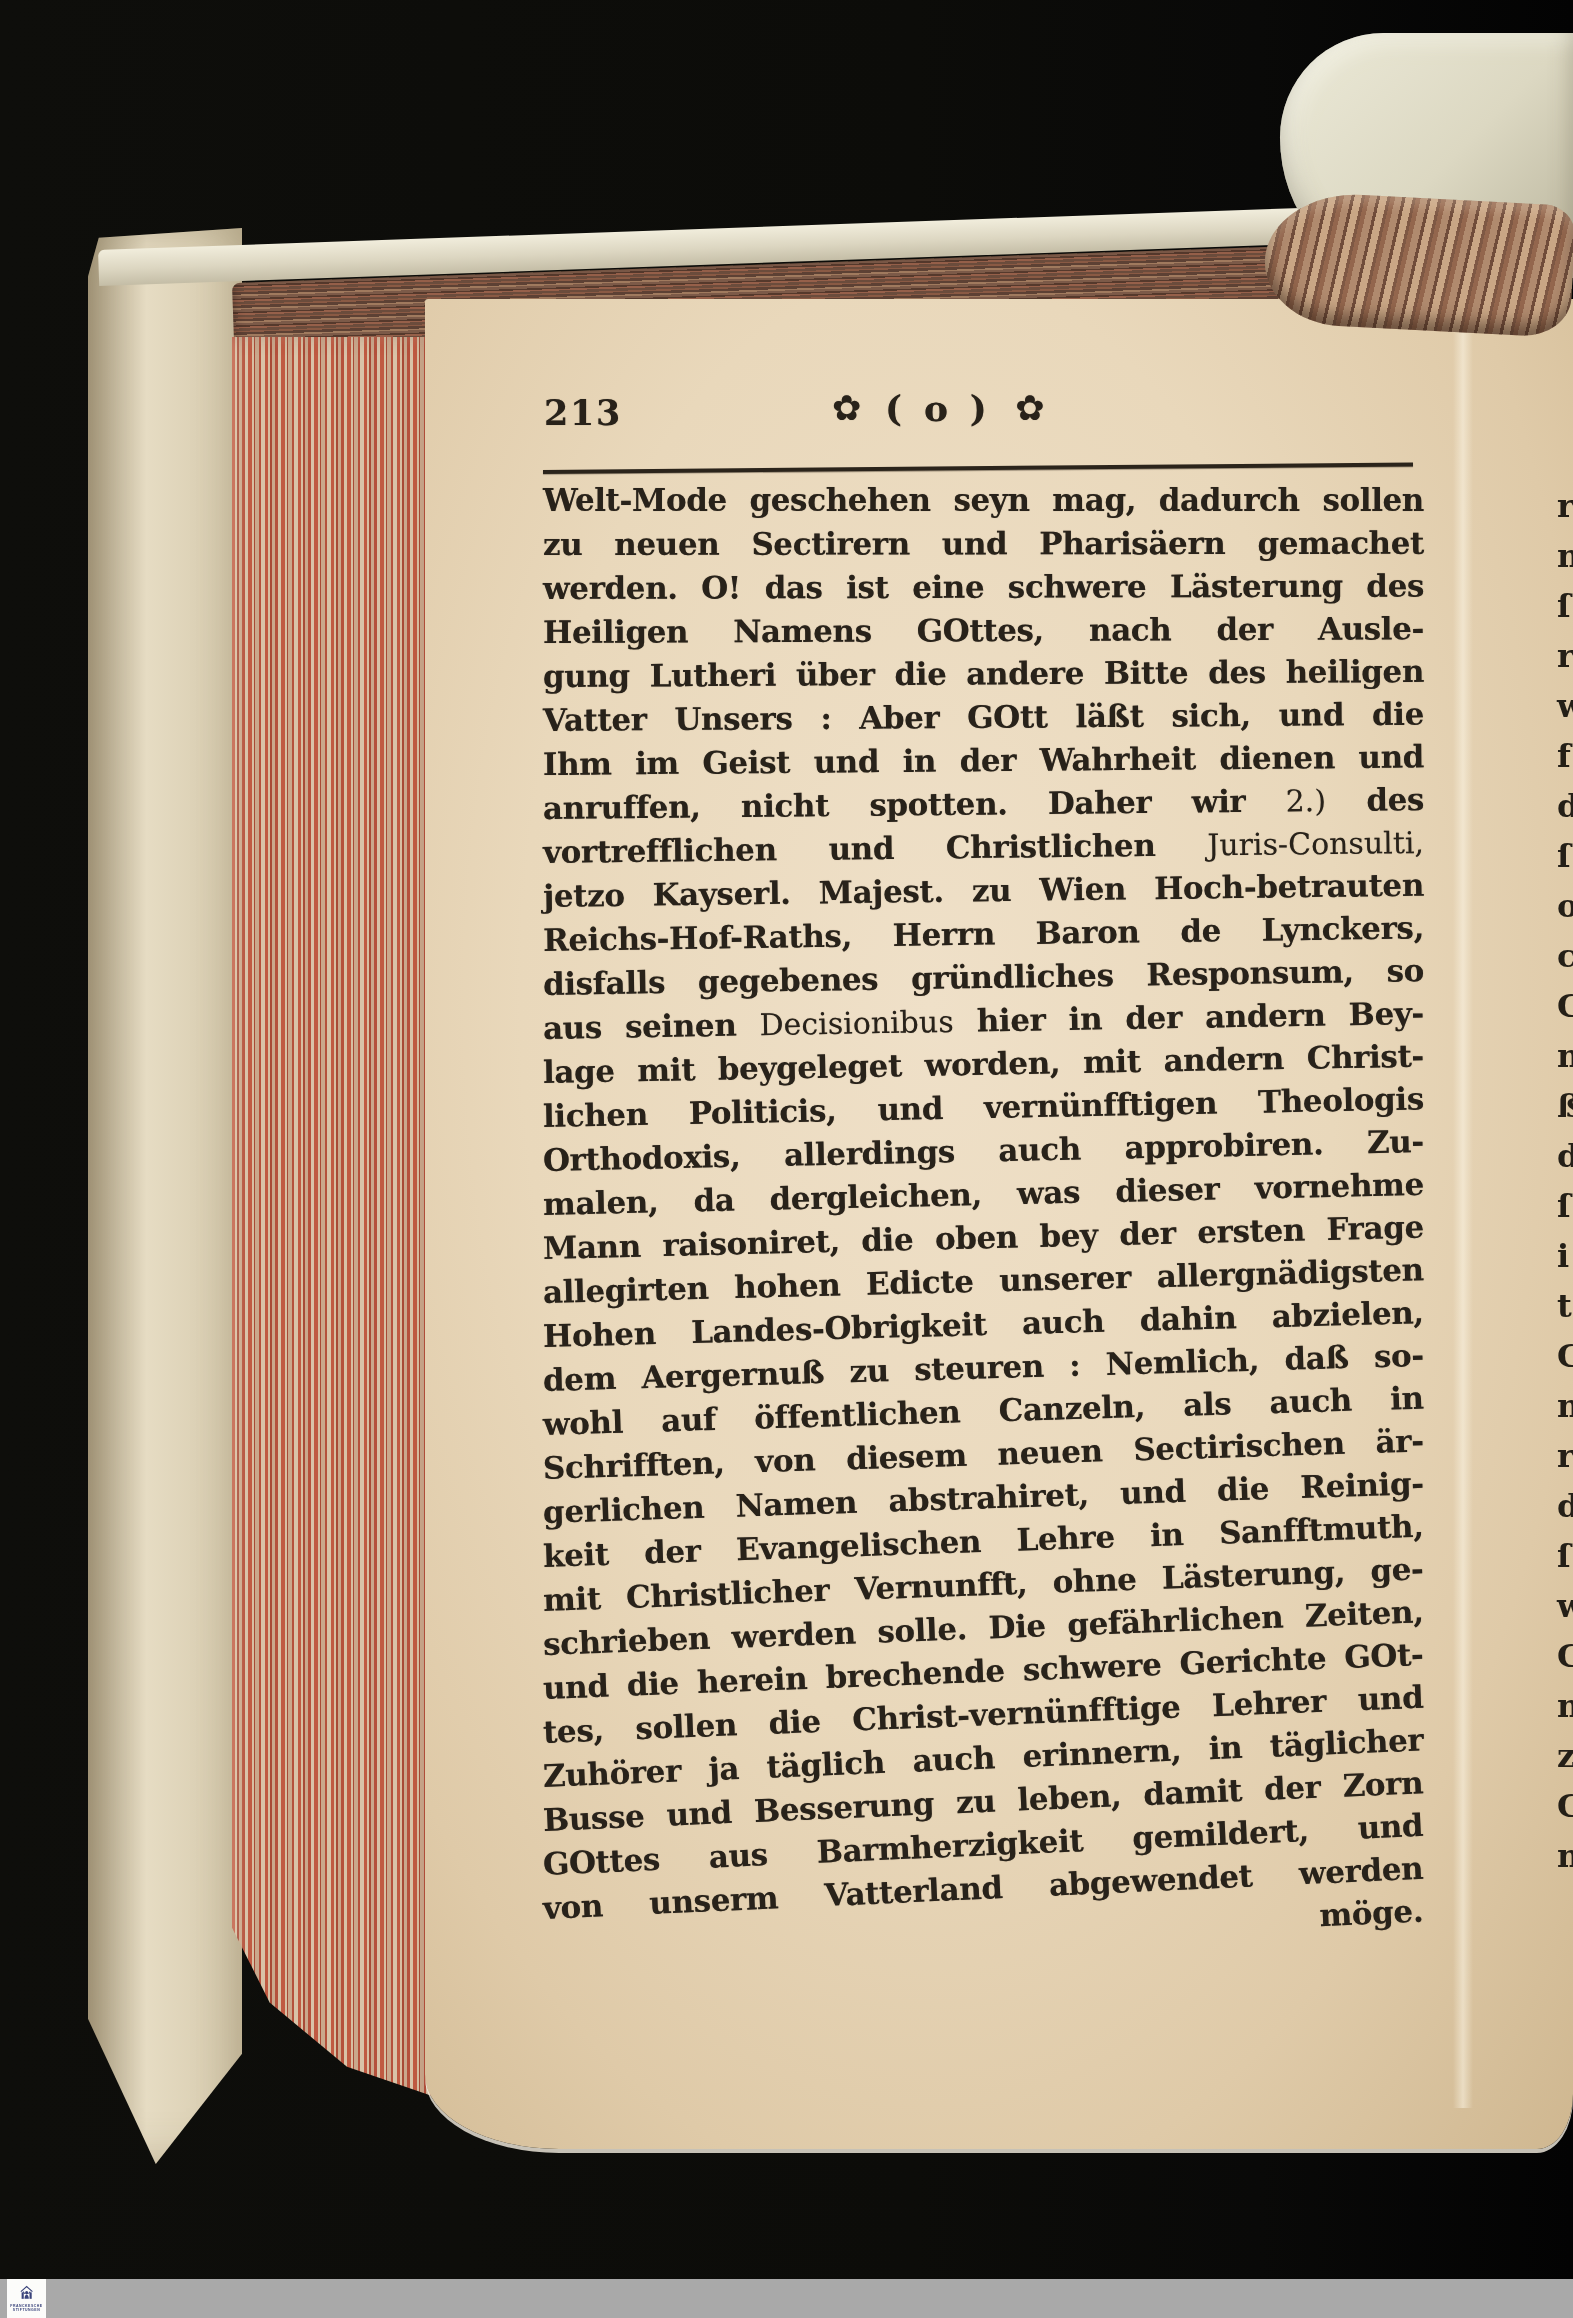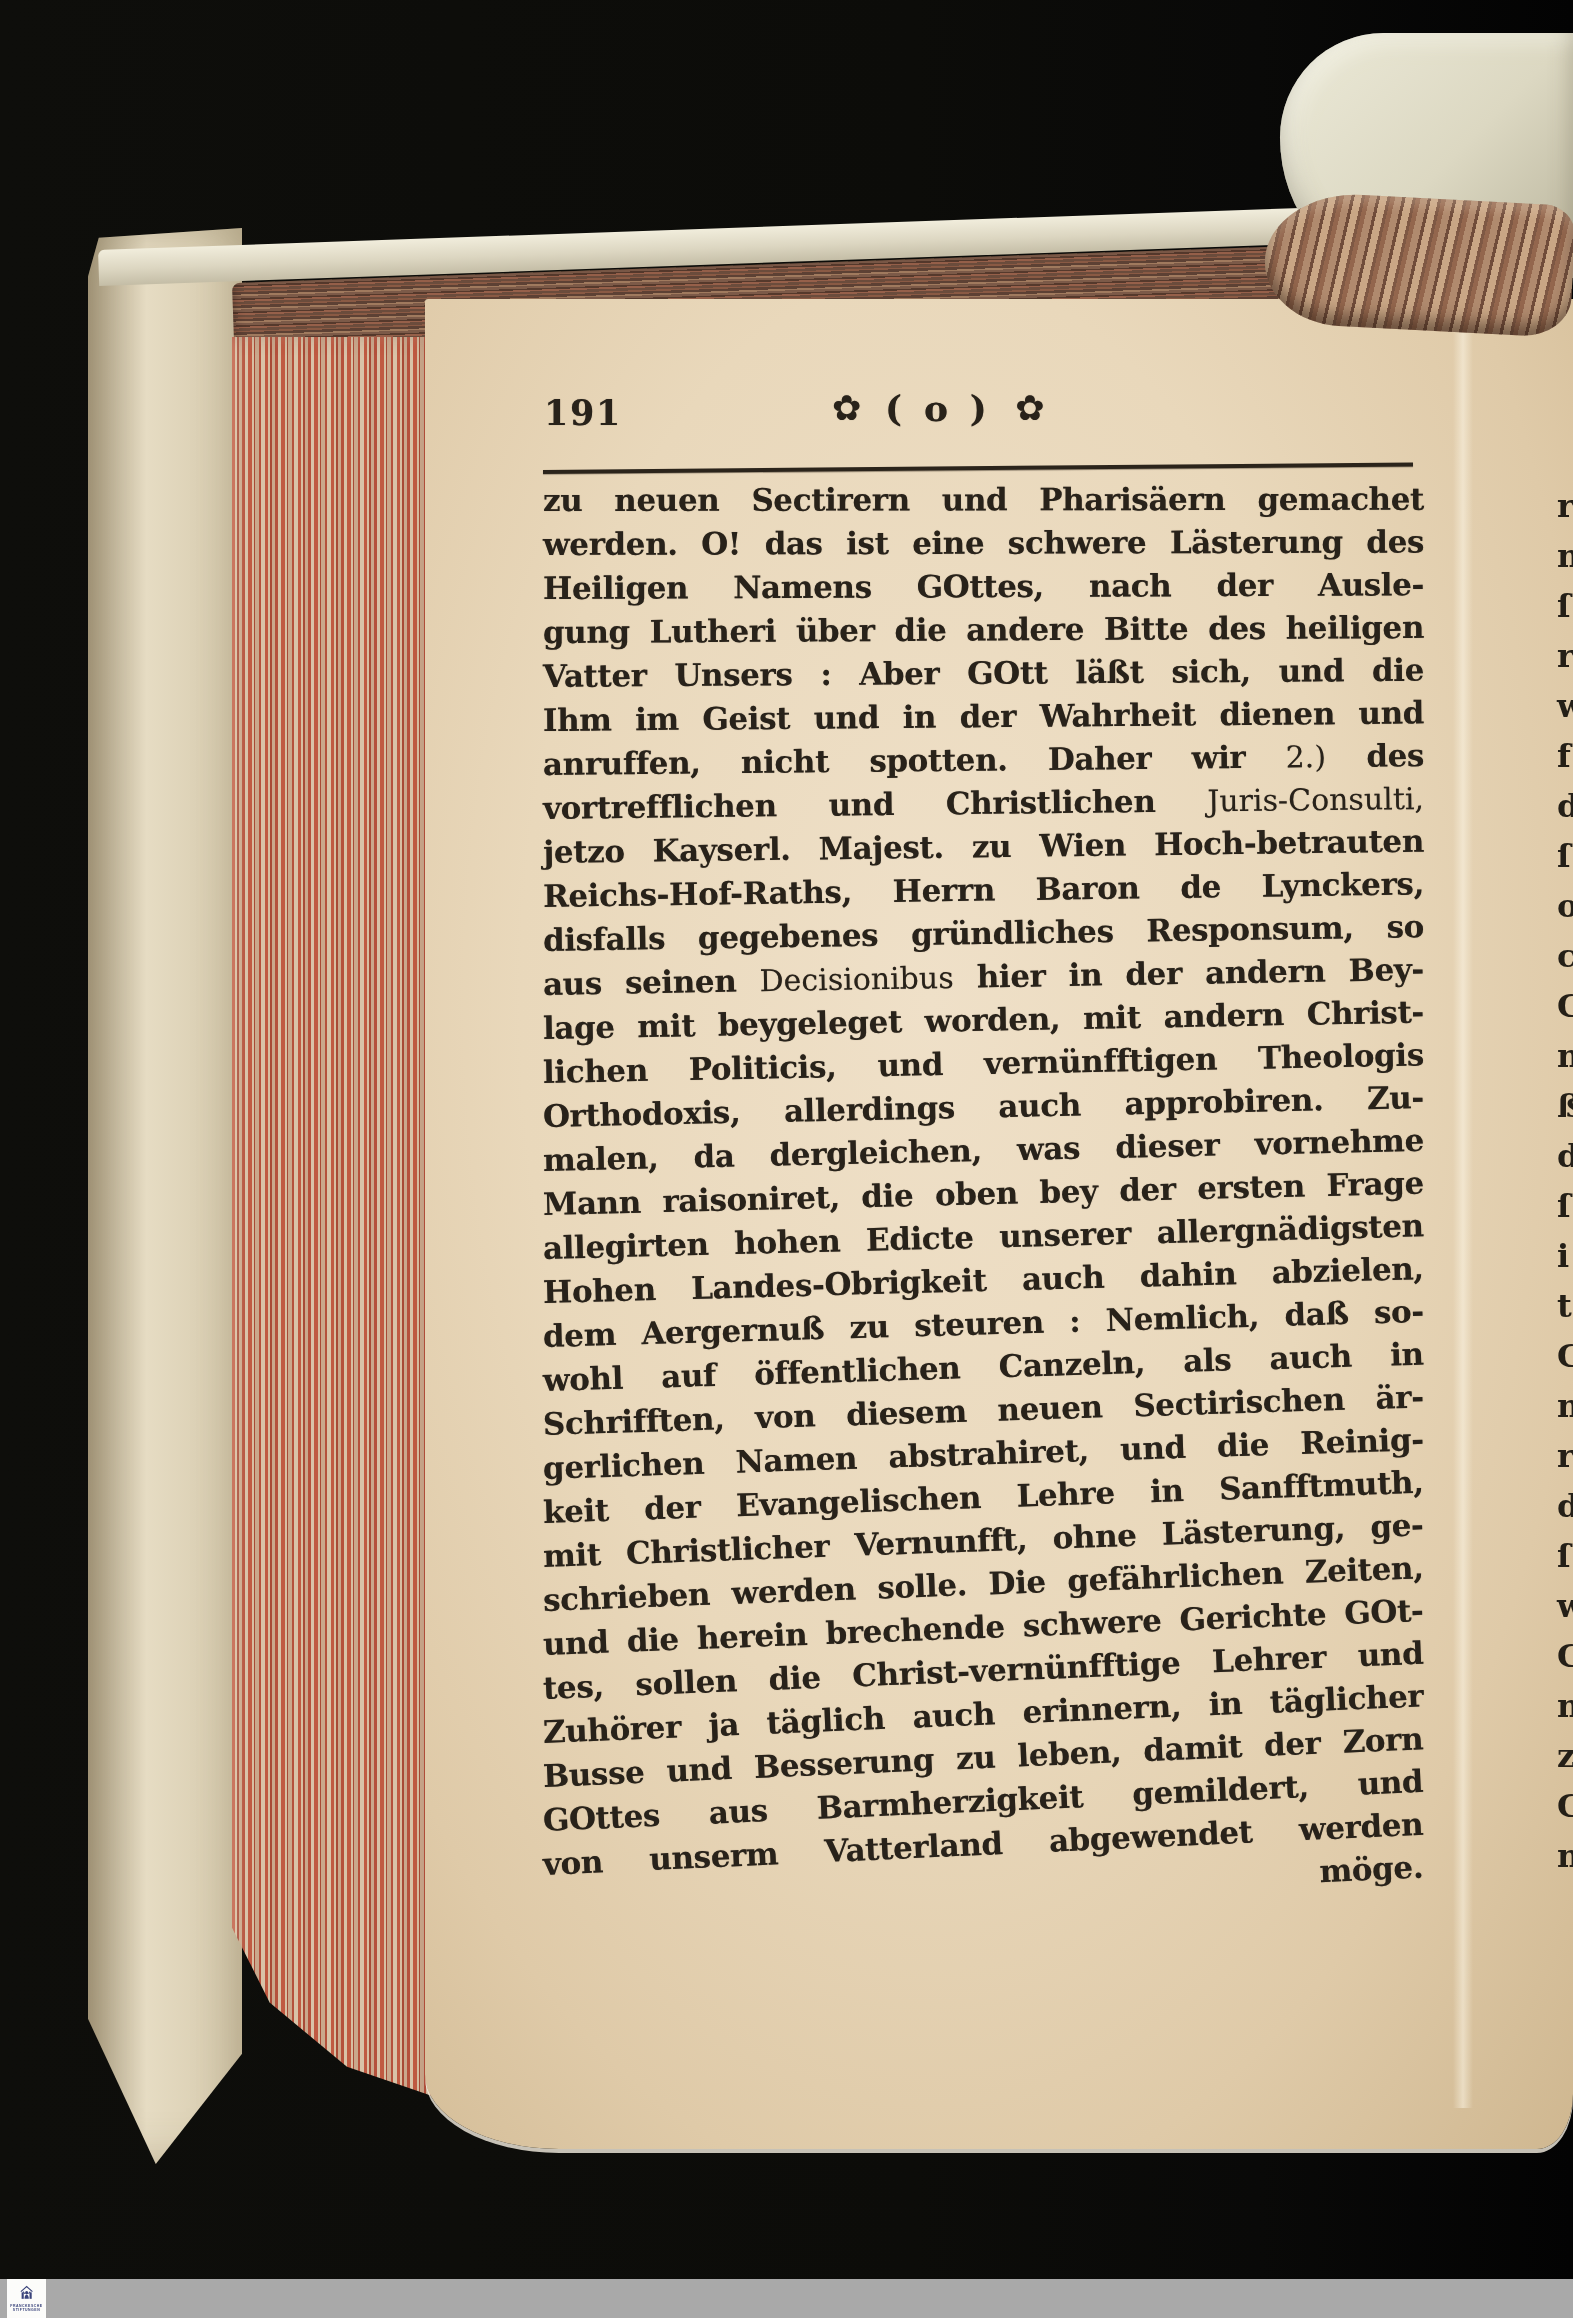--- a/index.html
+++ b/index.html
@@ -136,29 +136,30 @@
   <div class="cover-left"></div>
   <div class="top-cover-strip"></div>
   <div class="top-page-edges"></div>
   <div class="fore-edge"></div>
 
   <div class="page"></div>
   <div class="crease"></div>
   <div class="vellum-corner"></div>
   <div class="headband"></div>
 
-  <div class="page-number">191</div>
+  <div class="page-number">213</div>
   <div class="ornament">
     <span class="fleuron">✿</span>
     <span class="orn-center">( o )</span>
     <span class="fleuron">✿</span>
   </div>
   <div class="header-rule"></div>
 
   <div class="body-text">
+      <div class="line" style="transform: rotate(0deg);"><span class="fraktur">Welt-Mode geschehen seyn mag, dadurch sollen</span></div>
       <div class="line" style="transform: rotate(-0.082deg);"><span class="fraktur">zu neuen Sectirern und Pharisäern gemachet</span></div>
       <div class="line" style="transform: rotate(-0.164deg);"><span class="fraktur">werden. O! das ist eine schwere Lästerung des</span></div>
       <div class="line" style="transform: rotate(-0.246deg);"><span class="fraktur">Heiligen Namens GOttes, nach der Ausle-</span></div>
       <div class="line" style="transform: rotate(-0.328deg);"><span class="fraktur">gung Lutheri über die andere Bitte des heiligen</span></div>
       <div class="line" style="transform: rotate(-0.41deg);"><span class="fraktur">Vatter Unsers : Aber GOtt läßt sich, und die</span></div>
       <div class="line" style="transform: rotate(-0.492deg);"><span class="fraktur">Ihm im Geist und in der Wahrheit dienen und</span></div>
       <div class="line" style="transform: rotate(-0.574deg);"><span class="fraktur">anruffen, nicht spotten. Daher wir </span><span class="antiqua">2.)</span><span class="fraktur"> des</span></div>
       <div class="line" style="transform: rotate(-0.656deg);"><span class="fraktur">vortrefflichen und Christlichen </span><span class="antiqua">Juris-Consulti,</span></div>
       <div class="line" style="transform: rotate(-0.738deg);"><span class="fraktur">jetzo Kayserl. Majest. zu Wien Hoch-betrauten</span></div>
       <div class="line" style="transform: rotate(-0.82deg);"><span class="fraktur">Reichs-Hof-Raths, Herrn Baron de Lynckers,</span></div>

